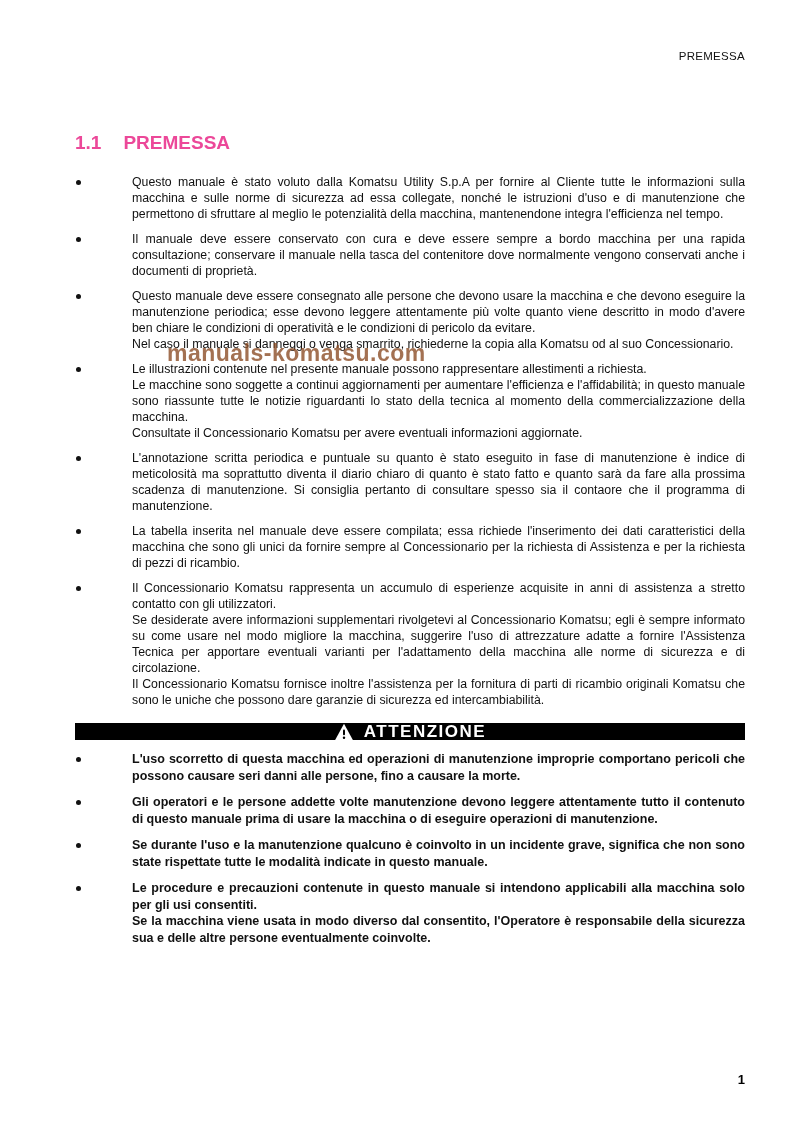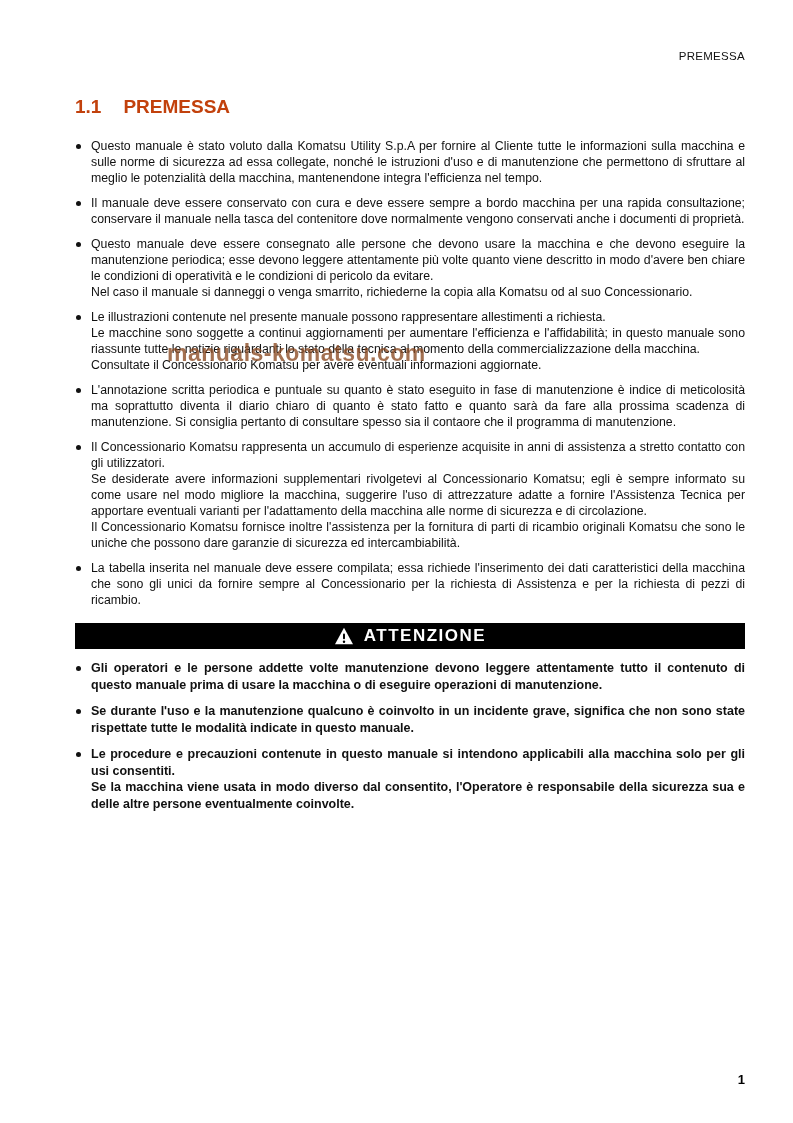--- a/index.html
+++ b/index.html
@@ -28,23 +28,24 @@
   .content {
     position: absolute;
     top: 96px;
     left: 75px;
     right: 48px;
   }
 
   .section-title {
     font-size: 19px;
     font-weight: bold;
-    color: #c2410c;
+    color: #ec4899;
     margin-bottom: 20px;
     display: flex;
+    margin-top: 36px;
   }
   .section-title .num { margin-right: 22px; }
 
   ul.bullets { list-style: none; }
   ul.bullets li {
     position: relative;
     padding-left: 16px;
     margin-bottom: 9px;
     text-align: justify;
     font-size: 12.3px;
@@ -56,25 +57,26 @@
     left: 1px;
     top: 5.5px;
     width: 5px;
     height: 5px;
     border-radius: 50%;
     background: #111;
   }
   ul.bullets li .li-text {
     white-space: pre-line;
     display: block;
+    margin-left: 41px;
   }
 
   .warning-banner {
     margin: 15px 0 11px 0;
-    height: 26px;
+    height: 17px;
     background: #000000;
     color: #ffffff;
     display: flex;
     align-items: center;
     justify-content: center;
     gap: 10px;
     font-weight: bold;
     font-size: 17px;
     letter-spacing: 1.5px;
   }
@@ -145,44 +147,48 @@
           <span class="li-text">Le illustrazioni contenute nel presente manuale possono rappresentare allestimenti a richiesta.
 Le macchine sono soggette a continui aggiornamenti per aumentare l'efficienza e l'affidabilità; in questo manuale sono riassunte tutte le notizie riguardanti lo stato della tecnica al momento della commercializzazione della macchina.
 Consultate il Concessionario Komatsu per avere eventuali informazioni aggiornate.</span>
         </li>
       <li>
           <span class="dot"></span>
           <span class="li-text">L'annotazione scritta periodica e puntuale su quanto è stato eseguito in fase di manutenzione è indice di meticolosità ma soprattutto diventa il diario chiaro di quanto è stato fatto e quanto sarà da fare alla prossima scadenza di manutenzione. Si consiglia pertanto di consultare spesso sia il contaore che il programma di manutenzione.</span>
         </li>
       <li>
           <span class="dot"></span>
+          <span class="li-text">La tabella inserita nel manuale deve essere compilata; essa richiede l'inserimento dei dati caratteristici della macchina che sono gli unici da fornire sempre al Concessionario per la richiesta di Assistenza e per la richiesta di pezzi di ricambio.</span>
+        </li>
+      <li>
+          <span class="dot"></span>
           <span class="li-text">Il Concessionario Komatsu rappresenta un accumulo di esperienze acquisite in anni di assistenza a stretto contatto con gli utilizzatori.
 Se desiderate avere informazioni supplementari rivolgetevi al Concessionario Komatsu; egli è sempre informato su come usare nel modo migliore la macchina, suggerire l'uso di attrezzature adatte a fornire l'Assistenza Tecnica per apportare eventuali varianti per l'adattamento della macchina alle norme di sicurezza e di circolazione.
 Il Concessionario Komatsu fornisce inoltre l'assistenza per la fornitura di parti di ricambio originali Komatsu che sono le uniche che possono dare garanzie di sicurezza ed intercambiabilità.</span>
-        </li>
-      <li>
-          <span class="dot"></span>
-          <span class="li-text">La tabella inserita nel manuale deve essere compilata; essa richiede l'inserimento dei dati caratteristici della macchina che sono gli unici da fornire sempre al Concessionario per la richiesta di Assistenza e per la richiesta di pezzi di ricambio.</span>
         </li>
     </ul>
 
     <div class="warning-banner">
       <span class="warn-icon">
         <svg width="20" height="18" viewBox="0 0 24 22" aria-hidden="true">
           <path d="M12 1 L23 21 L1 21 Z" fill="#ffffff"></path>
           <rect x="10.8" y="8" width="2.4" height="7" rx="1.1" fill="#000000"></rect>
           <circle cx="12" cy="18" r="1.5" fill="#000000"></circle>
         </svg>
       </span>
       <span>ATTENZIONE</span>
     </div>
 
     <ul class="bullets warn">
       <li>
           <span class="dot"></span>
+          <span class="li-text">L'uso scorretto di questa macchina ed operazioni di manutenzione improprie comportano pericoli che possono causare seri danni alle persone, fino a causare la morte.</span>
+        </li>
+      <li>
+          <span class="dot"></span>
           <span class="li-text">Gli operatori e le persone addette volte manutenzione devono leggere attentamente tutto il contenuto di questo manuale prima di usare la macchina o di eseguire operazioni di manutenzione.</span>
         </li>
       <li>
           <span class="dot"></span>
           <span class="li-text">Se durante l'uso e la manutenzione qualcuno è coinvolto in un incidente grave, significa che non sono state rispettate tutte le modalità indicate in questo manuale.</span>
         </li>
       <li>
           <span class="dot"></span>
           <span class="li-text">Le procedure e precauzioni contenute in questo manuale si intendono applicabili alla macchina solo per gli usi consentiti.
 Se la macchina viene usata in modo diverso dal consentito, l'Operatore è responsabile della sicurezza sua e delle altre persone eventualmente coinvolte.</span>

